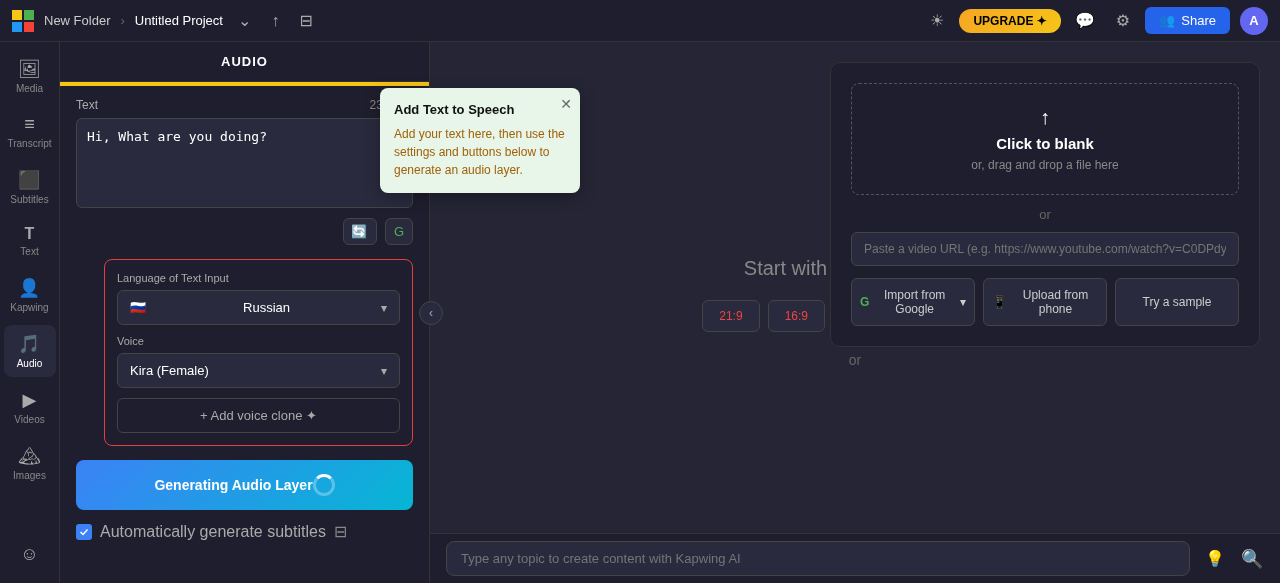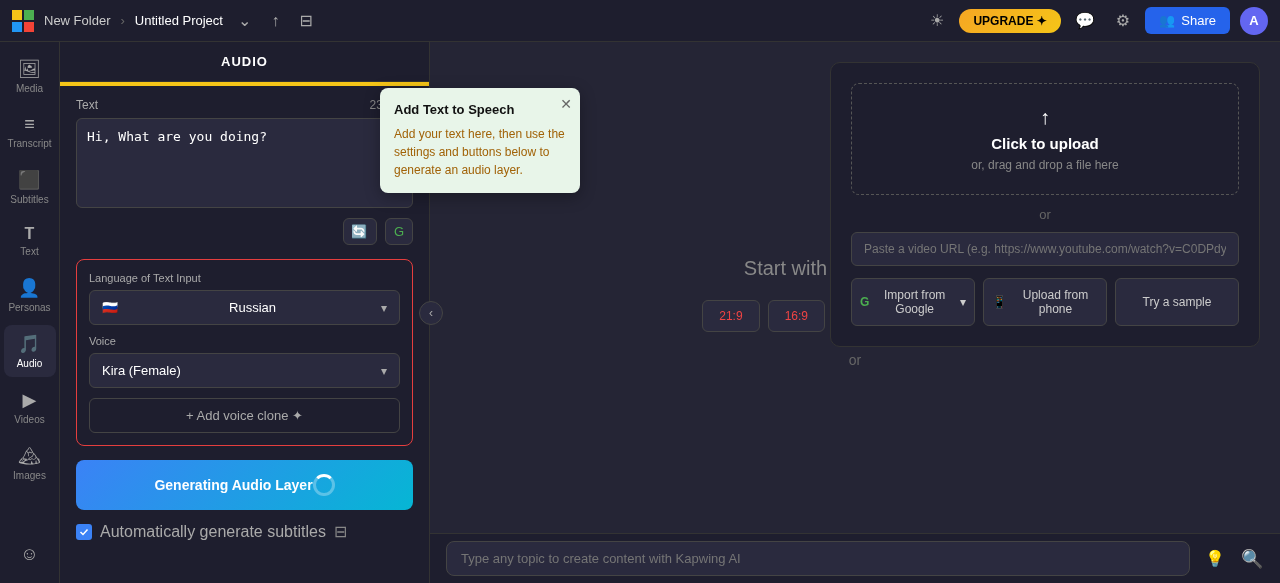--- a/index.html
+++ b/index.html
@@ -41,21 +41,21 @@
     .audio-panel-header { padding: 12px 16px; font-size: 13px; font-weight: 600; color: #fff; letter-spacing: 1px; border-bottom: 1px solid #333; text-align: center; }
     .progress-bar { height: 4px; background: #f5c518; margin: 0; }
     .audio-panel-body { padding: 12px 16px; flex: 1; overflow-y: auto; }
     .text-label-row { display: flex; justify-content: space-between; align-items: center; margin-bottom: 6px; }
     .text-label { font-size: 12px; color: #aaa; }
     .char-count { font-size: 12px; color: #888; }
     .text-input-area { width: 100%; background: #2a2a3e; border: 1px solid #444; border-radius: 6px; color: #fff; font-size: 13px; padding: 10px; resize: none; height: 90px; outline: none; }
     .tts-icons { display: flex; justify-content: flex-end; gap: 8px; margin-top: 6px; margin-bottom: 14px; }
     .tts-icon-btn { background: #2a2a3e; border: 1px solid #444; border-radius: 6px; padding: 5px 8px; cursor: pointer; color: #aaa; font-size: 13px; }
 
-    .settings-box { border: 1.5px solid #e53e3e; border-radius: 8px; padding: 12px; margin-bottom: 14px; }
+    .settings-box { border: 1.5px solid #e53e3e; border-radius: 8px; padding: 12px; margin-bottom: 14px; margin-left: 28px; }
     .setting-row { margin-bottom: 10px; }
     .setting-label { font-size: 11px; color: #aaa; margin-bottom: 6px; }
     .add-voice-btn { width: 100%; background: none; border: 1px solid #444; border-radius: 6px; color: #aaa; font-size: 13px; padding: 9px; cursor: pointer; display: flex; align-items: center; justify-content: center; gap: 6px; margin-top: 4px; }
 
     .generate-btn { width: 100%; background: linear-gradient(135deg, #3b82f6, #06b6d4); border: none; border-radius: 8px; color: #fff; font-size: 14px; font-weight: 600; padding: 14px; cursor: pointer; display: flex; align-items: center; justify-content: center; margin-bottom: 12px; }
     .spinner { width: 22px; height: 22px; border: 3px solid rgba(255,255,255,0.3); border-top-color: #fff; border-radius: 50%; animation: spin 0.8s linear infinite; }
     @keyframes spin { to { transform: rotate(360deg); } }
 
     .auto-subtitle-row { display: flex; align-items: center; gap: 8px; font-size: 16px; color: #aaa; }
     .checkbox { width: 16px; height: 16px; background: #3b82f6; border-radius: 3px; display: flex; align-items: center; justify-content: center; cursor: pointer; flex-shrink: 0; }
@@ -140,21 +140,21 @@
     <div class="sidebar-item">
       <span class="icon">⬛</span>
       <span class="label">Subtitles</span>
     </div>
     <div class="sidebar-item">
       <span class="icon" style="font-weight:700;font-size:16px;color:#aaa;">T</span>
       <span class="label">Text</span>
     </div>
     <div class="sidebar-item">
       <span class="icon">👤</span>
-      <span class="label">Personas</span>
+      <span class="label">Kapwing</span>
     </div>
     <div class="sidebar-item active">
       <span class="icon">🎵</span>
       <span class="label">Audio</span>
     </div>
     <div class="sidebar-item">
       <span class="icon">▶</span>
       <span class="label">Videos</span>
     </div>
     <div class="sidebar-item">
@@ -229,21 +229,21 @@
         <button class="aspect-btn">1:1</button>
         <button class="aspect-btn">4:5</button>
         <button class="aspect-btn">9:16</button>
       </div>
       <div class="or-divider">or</div>
     </div>
 
     <div class="upload-panel">
       <div class="upload-click-area">
         <span class="upload-icon">↑</span>
-        <span class="upload-title">Click to upload</span>
+        <span class="upload-title">Click to blank</span>
         <span class="upload-sub">or, drag and drop a file here</span>
       </div>
       <div class="or-text">or</div>
       <input class="url-input" placeholder="Paste a video URL (e.g. https://www.youtube.com/watch?v=C0DPdy9..." style="">
       <div class="import-btns">
         <button class="import-btn">
           <span style="color:#4caf50;font-weight:700;">G</span>
           <span>Import from Google</span>
           <span>▾</span>
         </button>

